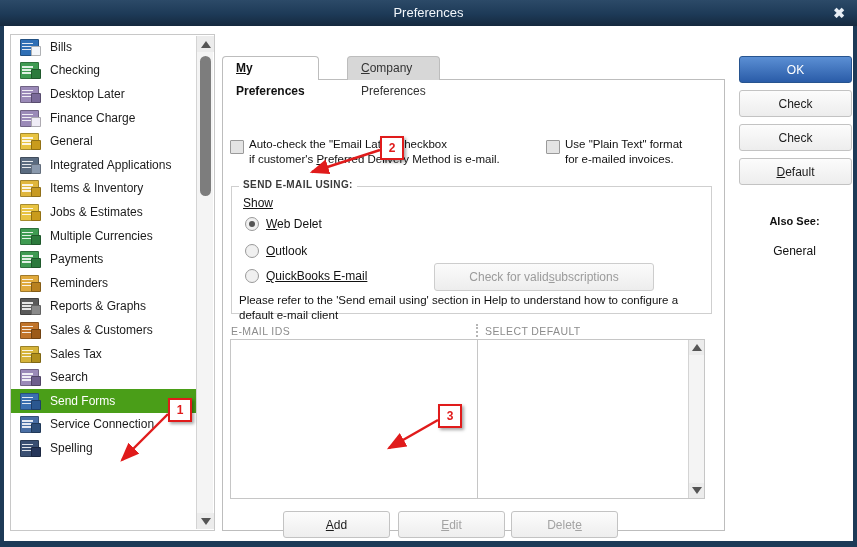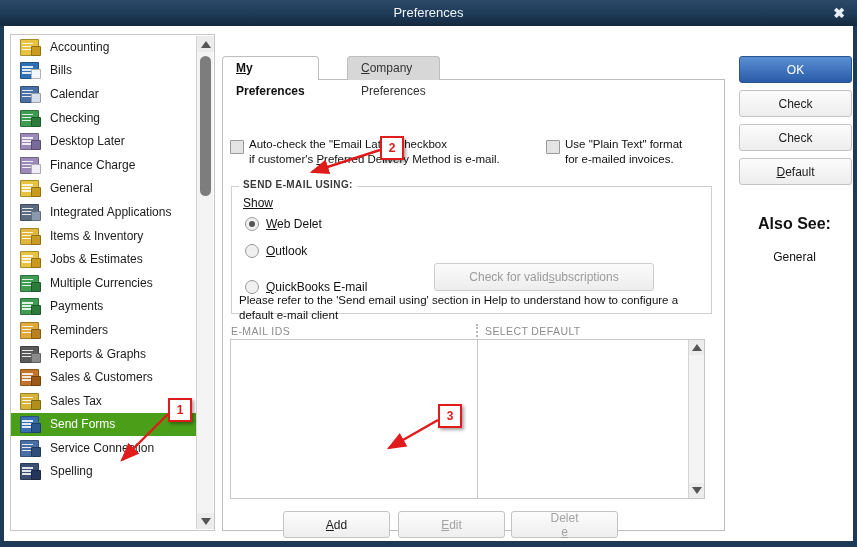--- a/index.html
+++ b/index.html
@@ -68,21 +68,21 @@
   
   #group{position:absolute;left:8px;top:106px;width:481px;height:128px;
     border:1px solid #cfcfcf;box-sizing:border-box;}
   #group-title{position:absolute;left:16px;top:99px;background:#fff;padding:0 4px;
     font-size:10px;font-weight:bold;letter-spacing:.4px;color:#3a3a3a;}
   #show-lb{position:absolute;left:20px;top:116px;font-size:12px;color:#111;}
   .radio-row{position:absolute;left:22px;font-size:12px;color:#111;display:flex;align-items:center;cursor:pointer;}
   .rdo{width:12px;height:12px;border-radius:50%;background:#f0f0f0;border:1px solid #9a9a9a;
     margin-right:7px;position:relative;flex:0 0 12px;}
   .rdo.on:after{content:"";position:absolute;left:3px;top:3px;width:6px;height:6px;border-radius:50%;background:#555;}
-  #r1{top:137px;} #r2{top:164px;} #r3{top:200px;}
+  #r1{top:137px;} #r2{top:164px;} #r3{top:189px;text-decoration:underline;}
   #subs-btn{position:absolute;left:211px;top:183px;width:218px;height:26px;
     background:linear-gradient(180deg,#fbfbfb,#ededed);border:1px solid #cdcdcd;border-radius:3px;
     font-size:12px;color:#9b9b9b;display:flex;align-items:center;justify-content:center;cursor:default;}
   #note{position:absolute;left:16px;top:213px;width:460px;font-size:11.5px;color:#111;line-height:15px;}
 
   
   .lhdr{position:absolute;top:245px;font-size:10.5px;color:#8c8c8c;letter-spacing:.4px;}
   #h1{left:8px;} #h2{left:262px;}
   #hdiv{position:absolute;left:253px;top:244px;width:0;height:13px;border-left:2px dotted #b5b5b5;}
 
@@ -91,29 +91,29 @@
   #list-div{position:absolute;left:246px;top:0;width:1px;height:158px;background:#c6c6c6;}
   #lb-scroll{position:absolute;right:0;top:0;width:16px;height:158px;background:#f4f4f4;border-left:1px solid #d4d4d4;box-sizing:border-box;}
   .lb-arrow{position:absolute;left:0;width:15px;height:15px;display:flex;align-items:center;justify-content:center;background:#ececec;cursor:pointer;}
 
   
   .btm-btn{position:absolute;top:431px;width:105px;height:25px;border:1px solid #c3c3c3;border-radius:3px;
     font-size:12px;display:flex;align-items:center;justify-content:center;
     background:linear-gradient(180deg,#fcfcfc,#eeeeee);cursor:pointer;}
   .btm-btn.dis{color:#a3a3a3;cursor:default;}
   .btm-btn.en{color:#1b1b1b;}
-  #b-add{left:60px;} #b-edit{left:175px;} #b-del{left:288px;flex-direction:column;}
+  #b-add{left:60px;} #b-edit{left:175px;} #b-del{left:288px;}
 
   
   #rightcol{position:absolute;left:735px;top:30px;width:115px;}
   .rbtn{width:111px;height:25px;margin-bottom:7px;border-radius:3px;font-size:12px;
     display:flex;align-items:center;justify-content:center;cursor:pointer;}
   #ok-btn{background:linear-gradient(180deg,#5b8fd4,#2a5ca8);border:1px solid #27548f;color:#fff;}
   .rbtn.norm{background:linear-gradient(180deg,#fcfcfc,#ededed);border:1px solid #c3c3c3;color:#1b1b1b;}
-  #alsosee{margin-top:30px;text-align:center;font-size:16px;font-weight:bold;color:#111;width:111px;}
+  #alsosee{margin-top:30px;text-align:center;font-size:11px;font-weight:bold;color:#111;width:111px;}
   #alsosee-link{margin-top:17px;text-align:center;font-size:12px;color:#111;width:111px;cursor:pointer;}
 
   
   .marker{position:absolute;width:20px;height:20px;background:#fff;border:2px solid #e01b1b;
     color:#e01b1b;font-size:12px;font-weight:bold;display:flex;align-items:center;justify-content:center;
     box-shadow:2px 2px 3px rgba(0,0,0,.35);z-index:40;}
   #m1{left:168px;top:398px;} #m2{left:380px;top:136px;} #m3{left:438px;top:404px;}
   #anno-svg{position:absolute;left:0;top:0;width:857px;height:547px;pointer-events:none;z-index:35;}
 </style>
 </head>
@@ -125,177 +125,167 @@
     <div id="title-text">Preferences</div>
     <div id="close-btn">✖</div>
   </div>
 
   <div id="content">
 
     <div id="sidebar">
       <div id="sidelist">
           <div class="side-item">
             <span class="ic">
+              <i class="base" style="background:#2f6fb5;border:1px solid rgba(0,0,0,.28)"></i>
+              <i class="ln" style="top:5px"></i>
+              <i class="ln" style="top:8px"></i>
+              <i class="ln" style="top:11px"></i>
+              <i class="tab2" style="background:#f3f6fa;border:1px solid rgba(0,0,0,.28)"></i>
+            </span>
+            <span class="lb">Bills</span>
+          </div>
+          <div class="side-item">
+            <span class="ic">
+              <i class="base" style="background:#3f9b52;border:1px solid rgba(0,0,0,.28)"></i>
+              <i class="ln" style="top:5px"></i>
+              <i class="ln" style="top:8px"></i>
+              <i class="ln" style="top:11px"></i>
+              <i class="tab2" style="background:#2b7a3c;border:1px solid rgba(0,0,0,.28)"></i>
+            </span>
+            <span class="lb">Checking</span>
+          </div>
+          <div class="side-item">
+            <span class="ic">
+              <i class="base" style="background:#9b8ab8;border:1px solid rgba(0,0,0,.28)"></i>
+              <i class="ln" style="top:5px"></i>
+              <i class="ln" style="top:8px"></i>
+              <i class="ln" style="top:11px"></i>
+              <i class="tab2" style="background:#7a6a99;border:1px solid rgba(0,0,0,.28)"></i>
+            </span>
+            <span class="lb">Desktop Later</span>
+          </div>
+          <div class="side-item">
+            <span class="ic">
+              <i class="base" style="background:#9b8ab8;border:1px solid rgba(0,0,0,.28)"></i>
+              <i class="ln" style="top:5px"></i>
+              <i class="ln" style="top:8px"></i>
+              <i class="ln" style="top:11px"></i>
+              <i class="tab2" style="background:#f0ecf6;border:1px solid rgba(0,0,0,.28)"></i>
+            </span>
+            <span class="lb">Finance Charge</span>
+          </div>
+          <div class="side-item">
+            <span class="ic">
               <i class="base" style="background:#e8c341;border:1px solid rgba(0,0,0,.28)"></i>
               <i class="ln" style="top:5px"></i>
               <i class="ln" style="top:8px"></i>
               <i class="ln" style="top:11px"></i>
               <i class="tab2" style="background:#c99b1c;border:1px solid rgba(0,0,0,.28)"></i>
             </span>
-            <span class="lb">Accounting</span>
-          </div>
-          <div class="side-item">
-            <span class="ic">
-              <i class="base" style="background:#2f6fb5;border:1px solid rgba(0,0,0,.28)"></i>
-              <i class="ln" style="top:5px"></i>
-              <i class="ln" style="top:8px"></i>
-              <i class="ln" style="top:11px"></i>
-              <i class="tab2" style="background:#f3f6fa;border:1px solid rgba(0,0,0,.28)"></i>
-            </span>
-            <span class="lb">Bills</span>
-          </div>
-          <div class="side-item">
-            <span class="ic">
-              <i class="base" style="background:#4a6fa5;border:1px solid rgba(0,0,0,.28)"></i>
-              <i class="ln" style="top:5px"></i>
-              <i class="ln" style="top:8px"></i>
-              <i class="ln" style="top:11px"></i>
-              <i class="tab2" style="background:#d7dfea;border:1px solid rgba(0,0,0,.28)"></i>
-            </span>
-            <span class="lb">Calendar</span>
+            <span class="lb">General</span>
+          </div>
+          <div class="side-item">
+            <span class="ic">
+              <i class="base" style="background:#5a6b80;border:1px solid rgba(0,0,0,.28)"></i>
+              <i class="ln" style="top:5px"></i>
+              <i class="ln" style="top:8px"></i>
+              <i class="ln" style="top:11px"></i>
+              <i class="tab2" style="background:#8a99ad;border:1px solid rgba(0,0,0,.28)"></i>
+            </span>
+            <span class="lb">Integrated Applications</span>
+          </div>
+          <div class="side-item">
+            <span class="ic">
+              <i class="base" style="background:#e0b63c;border:1px solid rgba(0,0,0,.28)"></i>
+              <i class="ln" style="top:5px"></i>
+              <i class="ln" style="top:8px"></i>
+              <i class="ln" style="top:11px"></i>
+              <i class="tab2" style="background:#c79a23;border:1px solid rgba(0,0,0,.28)"></i>
+            </span>
+            <span class="lb">Items &amp; Inventory</span>
+          </div>
+          <div class="side-item">
+            <span class="ic">
+              <i class="base" style="background:#e8c341;border:1px solid rgba(0,0,0,.28)"></i>
+              <i class="ln" style="top:5px"></i>
+              <i class="ln" style="top:8px"></i>
+              <i class="ln" style="top:11px"></i>
+              <i class="tab2" style="background:#c99b1c;border:1px solid rgba(0,0,0,.28)"></i>
+            </span>
+            <span class="lb">Jobs &amp; Estimates</span>
           </div>
           <div class="side-item">
             <span class="ic">
               <i class="base" style="background:#3f9b52;border:1px solid rgba(0,0,0,.28)"></i>
               <i class="ln" style="top:5px"></i>
               <i class="ln" style="top:8px"></i>
               <i class="ln" style="top:11px"></i>
               <i class="tab2" style="background:#2b7a3c;border:1px solid rgba(0,0,0,.28)"></i>
             </span>
-            <span class="lb">Checking</span>
+            <span class="lb">Multiple Currencies</span>
+          </div>
+          <div class="side-item">
+            <span class="ic">
+              <i class="base" style="background:#3f9b52;border:1px solid rgba(0,0,0,.28)"></i>
+              <i class="ln" style="top:5px"></i>
+              <i class="ln" style="top:8px"></i>
+              <i class="ln" style="top:11px"></i>
+              <i class="tab2" style="background:#2b7a3c;border:1px solid rgba(0,0,0,.28)"></i>
+            </span>
+            <span class="lb">Payments</span>
+          </div>
+          <div class="side-item">
+            <span class="ic">
+              <i class="base" style="background:#e0a93c;border:1px solid rgba(0,0,0,.28)"></i>
+              <i class="ln" style="top:5px"></i>
+              <i class="ln" style="top:8px"></i>
+              <i class="ln" style="top:11px"></i>
+              <i class="tab2" style="background:#b8801f;border:1px solid rgba(0,0,0,.28)"></i>
+            </span>
+            <span class="lb">Reminders</span>
+          </div>
+          <div class="side-item">
+            <span class="ic">
+              <i class="base" style="background:#5a5a5a;border:1px solid rgba(0,0,0,.28)"></i>
+              <i class="ln" style="top:5px"></i>
+              <i class="ln" style="top:8px"></i>
+              <i class="ln" style="top:11px"></i>
+              <i class="tab2" style="background:#8a8a8a;border:1px solid rgba(0,0,0,.28)"></i>
+            </span>
+            <span class="lb">Reports &amp; Graphs</span>
+          </div>
+          <div class="side-item">
+            <span class="ic">
+              <i class="base" style="background:#c1742a;border:1px solid rgba(0,0,0,.28)"></i>
+              <i class="ln" style="top:5px"></i>
+              <i class="ln" style="top:8px"></i>
+              <i class="ln" style="top:11px"></i>
+              <i class="tab2" style="background:#9c5a18;border:1px solid rgba(0,0,0,.28)"></i>
+            </span>
+            <span class="lb">Sales &amp; Customers</span>
+          </div>
+          <div class="side-item">
+            <span class="ic">
+              <i class="base" style="background:#d6b43a;border:1px solid rgba(0,0,0,.28)"></i>
+              <i class="ln" style="top:5px"></i>
+              <i class="ln" style="top:8px"></i>
+              <i class="ln" style="top:11px"></i>
+              <i class="tab2" style="background:#b08f1c;border:1px solid rgba(0,0,0,.28)"></i>
+            </span>
+            <span class="lb">Sales Tax</span>
           </div>
           <div class="side-item">
             <span class="ic">
               <i class="base" style="background:#9b8ab8;border:1px solid rgba(0,0,0,.28)"></i>
               <i class="ln" style="top:5px"></i>
               <i class="ln" style="top:8px"></i>
               <i class="ln" style="top:11px"></i>
-              <i class="tab2" style="background:#7a6a99;border:1px solid rgba(0,0,0,.28)"></i>
-            </span>
-            <span class="lb">Desktop Later</span>
-          </div>
-          <div class="side-item">
-            <span class="ic">
-              <i class="base" style="background:#9b8ab8;border:1px solid rgba(0,0,0,.28)"></i>
-              <i class="ln" style="top:5px"></i>
-              <i class="ln" style="top:8px"></i>
-              <i class="ln" style="top:11px"></i>
-              <i class="tab2" style="background:#f0ecf6;border:1px solid rgba(0,0,0,.28)"></i>
-            </span>
-            <span class="lb">Finance Charge</span>
-          </div>
-          <div class="side-item">
-            <span class="ic">
-              <i class="base" style="background:#e8c341;border:1px solid rgba(0,0,0,.28)"></i>
-              <i class="ln" style="top:5px"></i>
-              <i class="ln" style="top:8px"></i>
-              <i class="ln" style="top:11px"></i>
-              <i class="tab2" style="background:#c99b1c;border:1px solid rgba(0,0,0,.28)"></i>
-            </span>
-            <span class="lb">General</span>
-          </div>
-          <div class="side-item">
-            <span class="ic">
-              <i class="base" style="background:#5a6b80;border:1px solid rgba(0,0,0,.28)"></i>
-              <i class="ln" style="top:5px"></i>
-              <i class="ln" style="top:8px"></i>
-              <i class="ln" style="top:11px"></i>
-              <i class="tab2" style="background:#8a99ad;border:1px solid rgba(0,0,0,.28)"></i>
-            </span>
-            <span class="lb">Integrated Applications</span>
-          </div>
-          <div class="side-item">
-            <span class="ic">
-              <i class="base" style="background:#e0b63c;border:1px solid rgba(0,0,0,.28)"></i>
-              <i class="ln" style="top:5px"></i>
-              <i class="ln" style="top:8px"></i>
-              <i class="ln" style="top:11px"></i>
-              <i class="tab2" style="background:#c79a23;border:1px solid rgba(0,0,0,.28)"></i>
-            </span>
-            <span class="lb">Items &amp; Inventory</span>
-          </div>
-          <div class="side-item">
-            <span class="ic">
-              <i class="base" style="background:#e8c341;border:1px solid rgba(0,0,0,.28)"></i>
-              <i class="ln" style="top:5px"></i>
-              <i class="ln" style="top:8px"></i>
-              <i class="ln" style="top:11px"></i>
-              <i class="tab2" style="background:#c99b1c;border:1px solid rgba(0,0,0,.28)"></i>
-            </span>
-            <span class="lb">Jobs &amp; Estimates</span>
-          </div>
-          <div class="side-item">
-            <span class="ic">
-              <i class="base" style="background:#3f9b52;border:1px solid rgba(0,0,0,.28)"></i>
-              <i class="ln" style="top:5px"></i>
-              <i class="ln" style="top:8px"></i>
-              <i class="ln" style="top:11px"></i>
-              <i class="tab2" style="background:#2b7a3c;border:1px solid rgba(0,0,0,.28)"></i>
-            </span>
-            <span class="lb">Multiple Currencies</span>
-          </div>
-          <div class="side-item">
-            <span class="ic">
-              <i class="base" style="background:#3f9b52;border:1px solid rgba(0,0,0,.28)"></i>
-              <i class="ln" style="top:5px"></i>
-              <i class="ln" style="top:8px"></i>
-              <i class="ln" style="top:11px"></i>
-              <i class="tab2" style="background:#2b7a3c;border:1px solid rgba(0,0,0,.28)"></i>
-            </span>
-            <span class="lb">Payments</span>
-          </div>
-          <div class="side-item">
-            <span class="ic">
-              <i class="base" style="background:#e0a93c;border:1px solid rgba(0,0,0,.28)"></i>
-              <i class="ln" style="top:5px"></i>
-              <i class="ln" style="top:8px"></i>
-              <i class="ln" style="top:11px"></i>
-              <i class="tab2" style="background:#b8801f;border:1px solid rgba(0,0,0,.28)"></i>
-            </span>
-            <span class="lb">Reminders</span>
-          </div>
-          <div class="side-item">
-            <span class="ic">
-              <i class="base" style="background:#5a5a5a;border:1px solid rgba(0,0,0,.28)"></i>
-              <i class="ln" style="top:5px"></i>
-              <i class="ln" style="top:8px"></i>
-              <i class="ln" style="top:11px"></i>
-              <i class="tab2" style="background:#8a8a8a;border:1px solid rgba(0,0,0,.28)"></i>
-            </span>
-            <span class="lb">Reports &amp; Graphs</span>
-          </div>
-          <div class="side-item">
-            <span class="ic">
-              <i class="base" style="background:#c1742a;border:1px solid rgba(0,0,0,.28)"></i>
-              <i class="ln" style="top:5px"></i>
-              <i class="ln" style="top:8px"></i>
-              <i class="ln" style="top:11px"></i>
-              <i class="tab2" style="background:#9c5a18;border:1px solid rgba(0,0,0,.28)"></i>
-            </span>
-            <span class="lb">Sales &amp; Customers</span>
-          </div>
-          <div class="side-item">
-            <span class="ic">
-              <i class="base" style="background:#d6b43a;border:1px solid rgba(0,0,0,.28)"></i>
-              <i class="ln" style="top:5px"></i>
-              <i class="ln" style="top:8px"></i>
-              <i class="ln" style="top:11px"></i>
-              <i class="tab2" style="background:#b08f1c;border:1px solid rgba(0,0,0,.28)"></i>
-            </span>
-            <span class="lb">Sales Tax</span>
+              <i class="tab2" style="background:#6f5f8d;border:1px solid rgba(0,0,0,.28)"></i>
+            </span>
+            <span class="lb">Search</span>
           </div>
           <div class="side-item sel">
             <span class="ic">
               <i class="base" style="background:#3a6fb0;border:1px solid rgba(0,0,0,.28)"></i>
               <i class="ln" style="top:5px"></i>
               <i class="ln" style="top:8px"></i>
               <i class="ln" style="top:11px"></i>
               <i class="tab2" style="background:#2a5790;border:1px solid rgba(0,0,0,.28)"></i>
             </span>
             <span class="lb">Send Forms</span>

